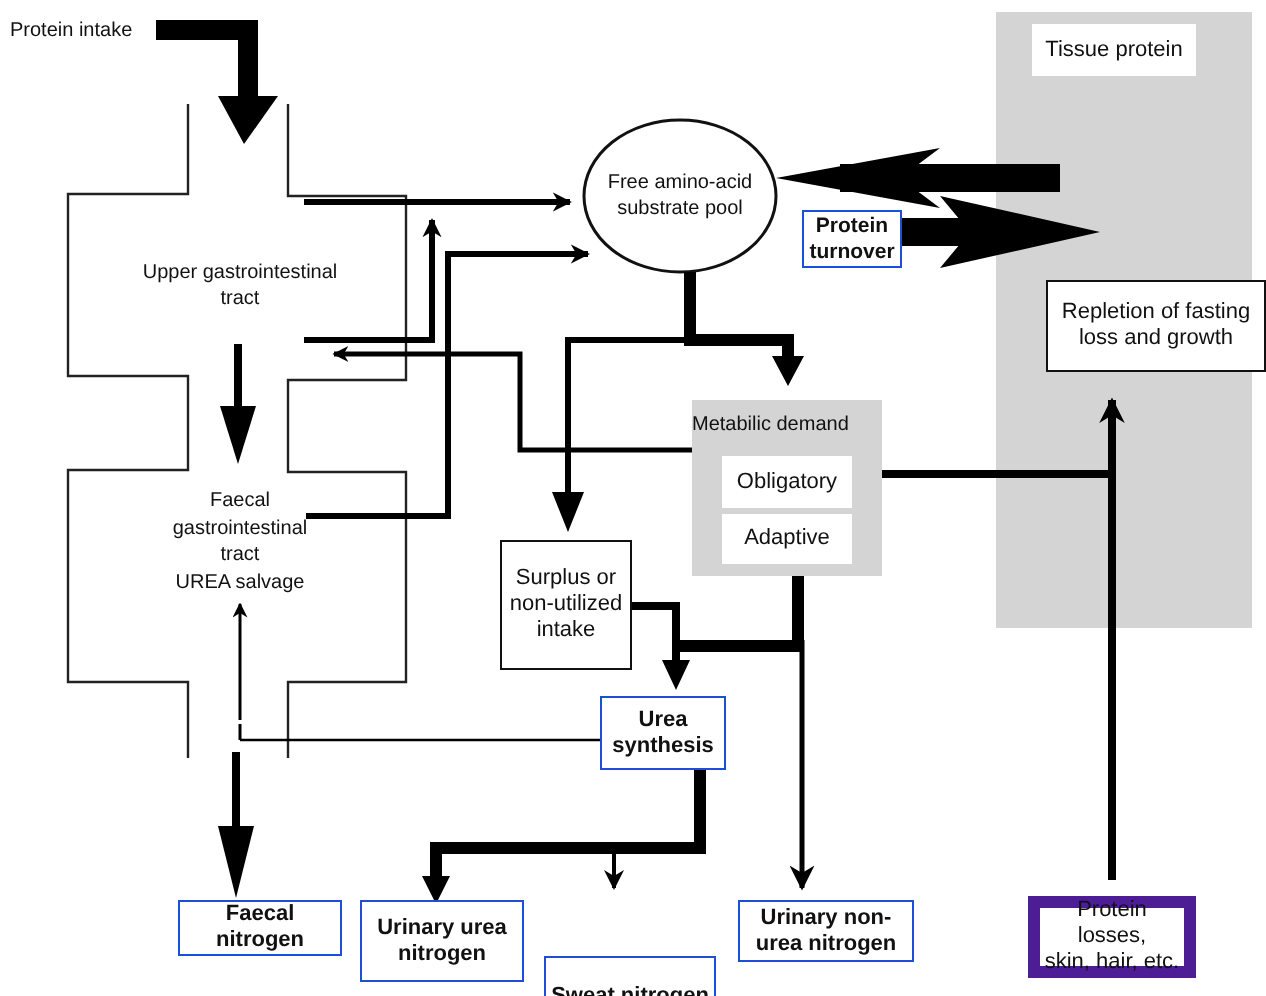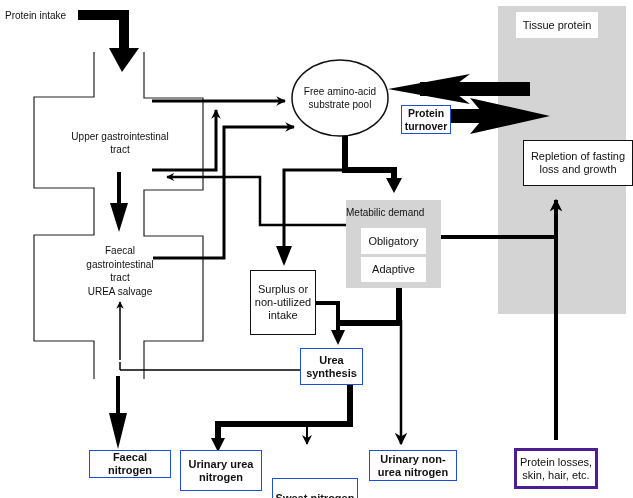--- a/index.html
+++ b/index.html
@@ -1,20 +1,20 @@
 <!DOCTYPE html>
 <html><head>
 <meta charset="utf-8">
 <style>
   html, body { margin:0; padding:0; background:#ffffff; }
   body { width:633px; height:498px; position:relative; overflow:hidden;
          font-family:"Liberation Sans", sans-serif; color:#111; }
   #diagram { position:absolute; left:0; top:0; }
   .lbl { position:absolute; font-size:10px; line-height:13px; text-align:center; white-space:nowrap; }
-  .box { position:absolute; background:#fff; border:3px solid #4c1d95; box-sizing:border-box;
+  .box { position:absolute; background:#fff; border:6px solid #4c1d95; box-sizing:border-box;
          display:flex; align-items:center; justify-content:center; text-align:center;
          font-size:11px; line-height:13px; white-space:pre-line; }
   .box.thick { border:1.5px solid #111; }
   .box.light { border:1px solid #1d4ed8;font-weight:bold; }
 </style>
 </head>
 <body>
 
 <svg id="diagram" width="633" height="498" viewBox="0 0 633 498">
   <defs>

